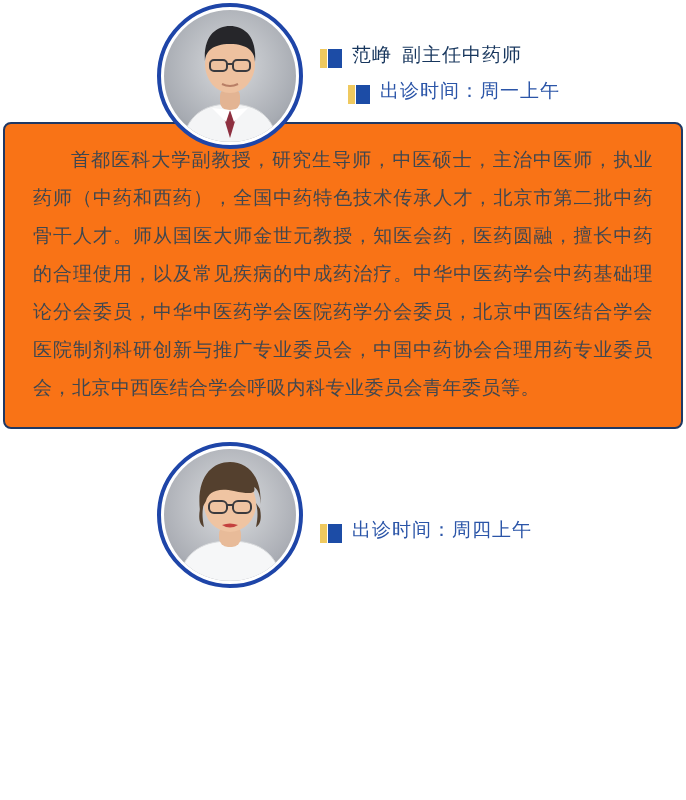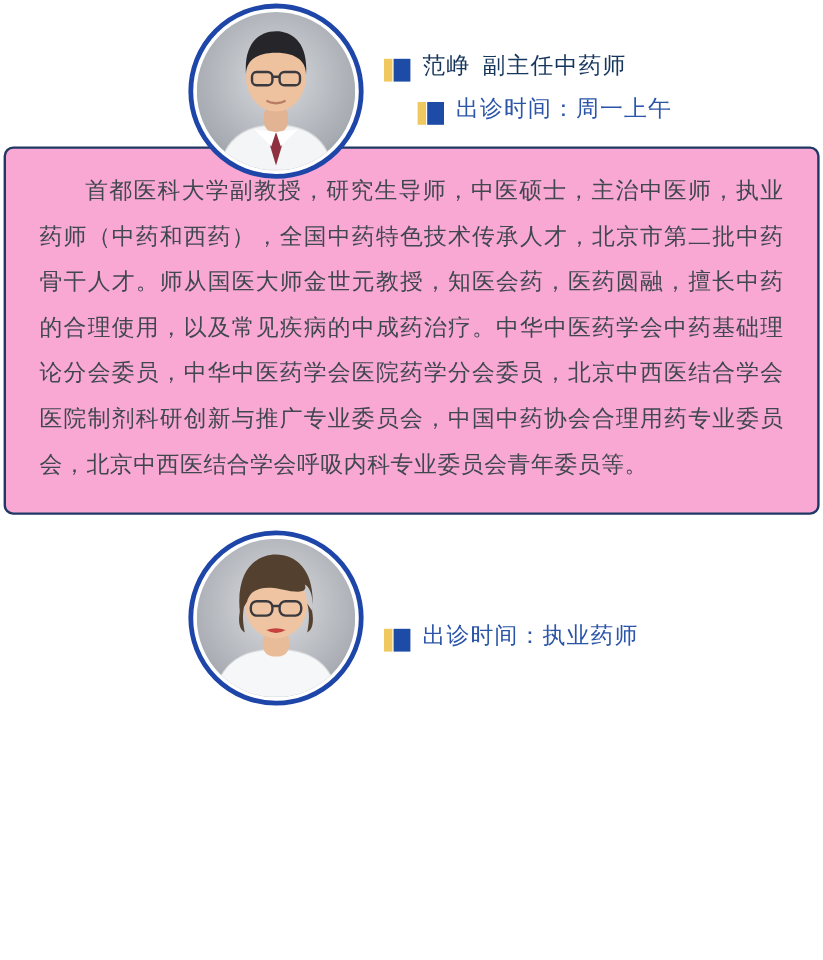--- a/index.html
+++ b/index.html
@@ -77,21 +77,21 @@
     letter-spacing: 1px;
   }
 
   
   .bio-box {
     position: absolute;
     left: 3px;
     width: 680px;
     border: 2px solid #1F3864;
     border-radius: 8px;
-    background: #f9a8d4;
+    background: #f97316;
     z-index: 1;
   }
   .bio-box.p1 { top: 122px; height: 307px; }
   .bio-box.p2 { top: 559px; height: 231px; }
 
   .bio-text {
     position: absolute;
     left: 28px;
     right: 28px;
     font-size: 19px;
@@ -192,17 +192,17 @@
       </svg>
     </div>
   </div>
 
 
   <div class="head-row row-time p2">
     <span class="marker">
         <span class="gold"></span>
         <span class="blue"></span>
       </span>
-    <span class="time-text"><span>出诊时间：</span><span>执业药师</span></span>
+    <span class="time-text"><span>出诊时间：</span><span>周四上午</span></span>
   </div>
 
 
 </div>
 
 </body></html>

